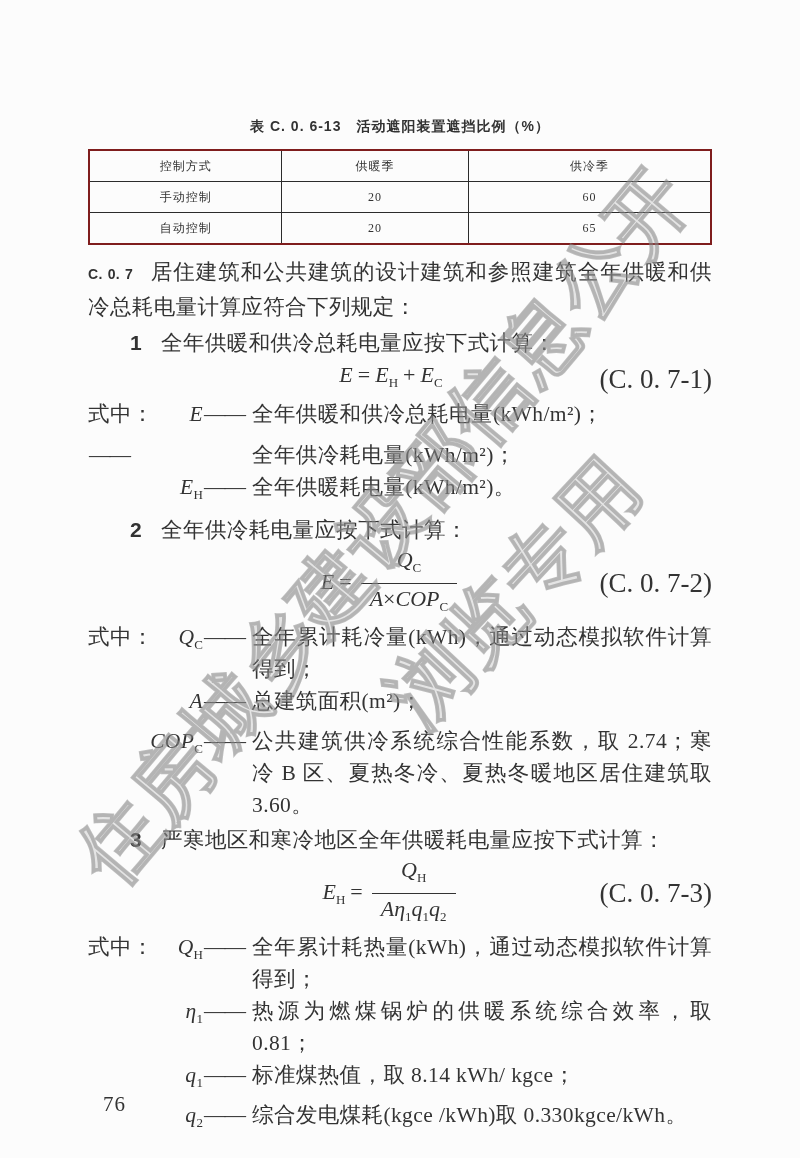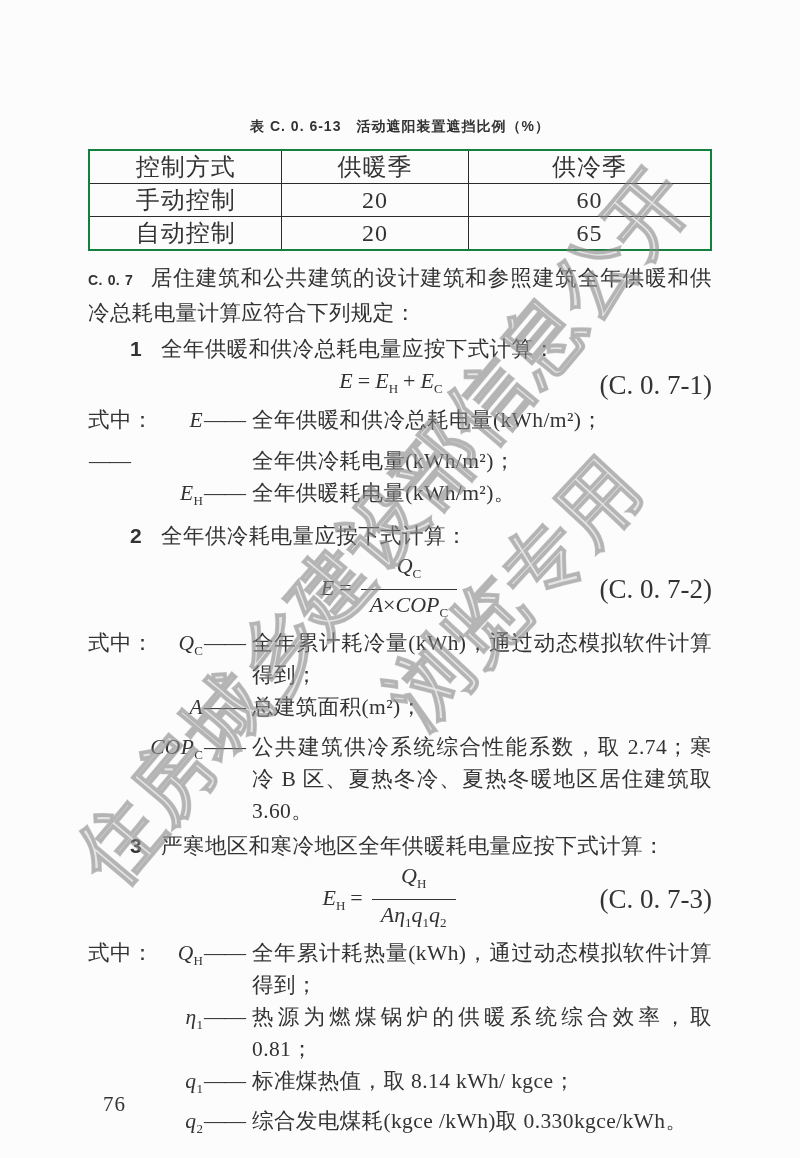--- a/index.html
+++ b/index.html
@@ -23,22 +23,22 @@
   .heiti { font-family: "Liberation Sans", "DejaVu Sans", sans-serif; font-weight: bold; }
   .caption {
     text-align: center;
     font-size: 14px;
     letter-spacing: 1px;
     margin: 0 0 13px 0;
   }
   table.std {
     width: 100%;
     border-collapse: collapse;
-    border: 2px solid #15803d;
-    font-size: 24px;
+    border: 2px solid #7f1d1d;
+    font-size: 12px;
     letter-spacing: 1px;
   }
   table.std th, table.std td {
     border: 1px solid #2b2b2b;
     text-align: center;
     font-weight: normal;
     height: 30px;
     padding: 0;
   }
   .clause { margin: 11px 0 0 0; line-height: 33px; text-align: justify; }

